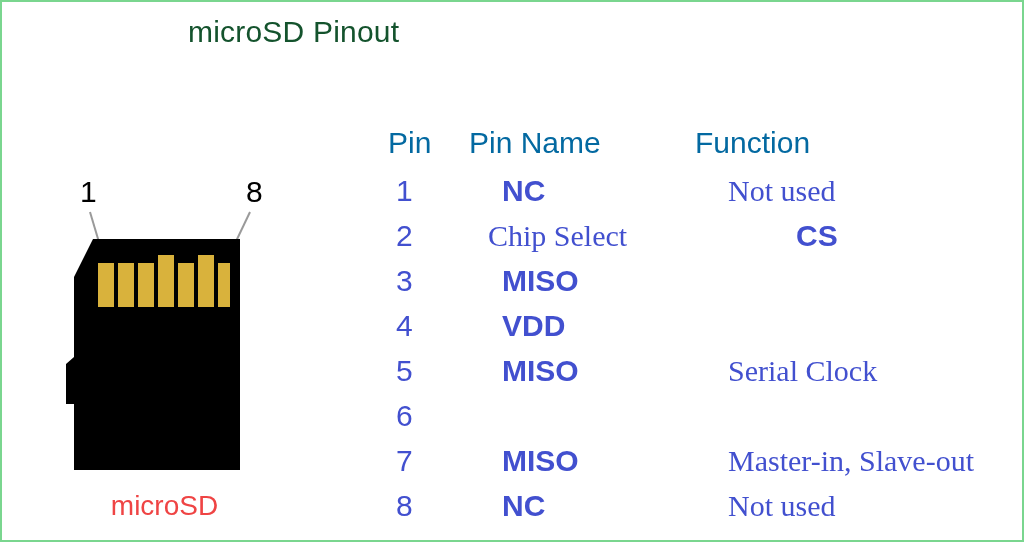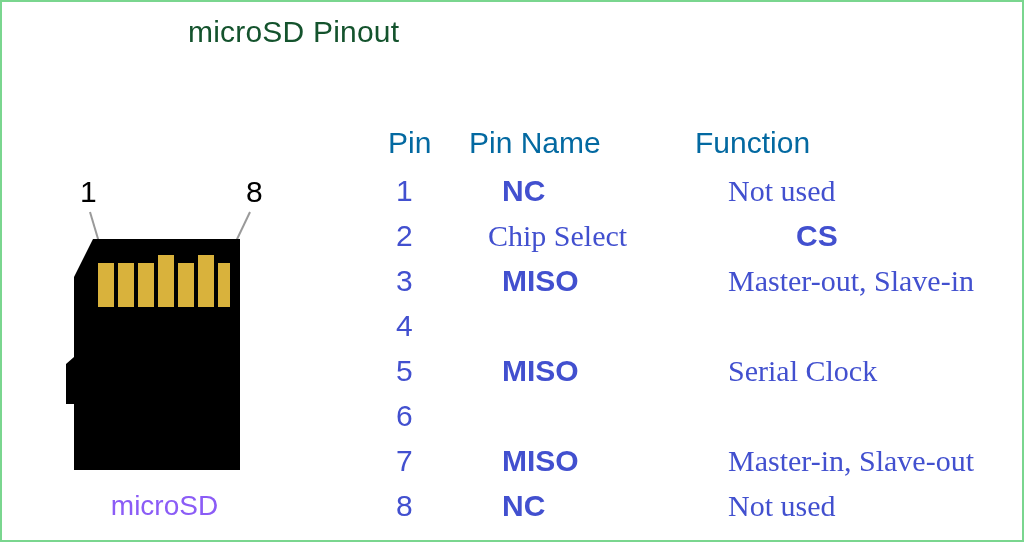--- a/index.html
+++ b/index.html
@@ -53,21 +53,21 @@
   }
   #pin1-label { left: 28px; top: 10px; }
   #pin8-label { left: 194px; top: 10px; }
   #card-caption {
     position: absolute;
     left: 0;
     top: 323px;
     width: 225px;
     text-align: center;
     font-size: 28px;
-    color: #8b5cf6;
+    color: #ef4444;
     white-space: nowrap;
   }
 
   
   #pin-table {
     position: absolute;
     left: 386px;
     top: 124px;
     width: 620px;
   }
@@ -153,25 +153,25 @@
 
     <div class="trow body">
       <div class="cell c-pin">2</div>
       <div class="cell c-func">Chip Select</div>
       <div class="cell c-name">CS</div>
     </div>
 
     <div class="trow body">
       <div class="cell c-pin">3</div>
       <div class="cell c-name">MISO</div>
-      <div class="cell c-func">Master-out, Slave-in</div>
     </div>
 
     <div class="trow body">
       <div class="cell c-pin">4</div>
+      <div class="cell c-name">VDD</div>
     </div>
 
     <div class="trow body">
       <div class="cell c-pin">5</div>
       <div class="cell c-name">MISO</div>
       <div class="cell c-func">Serial Clock</div>
     </div>
 
     <div class="trow body">
       <div class="cell c-pin">6</div>

